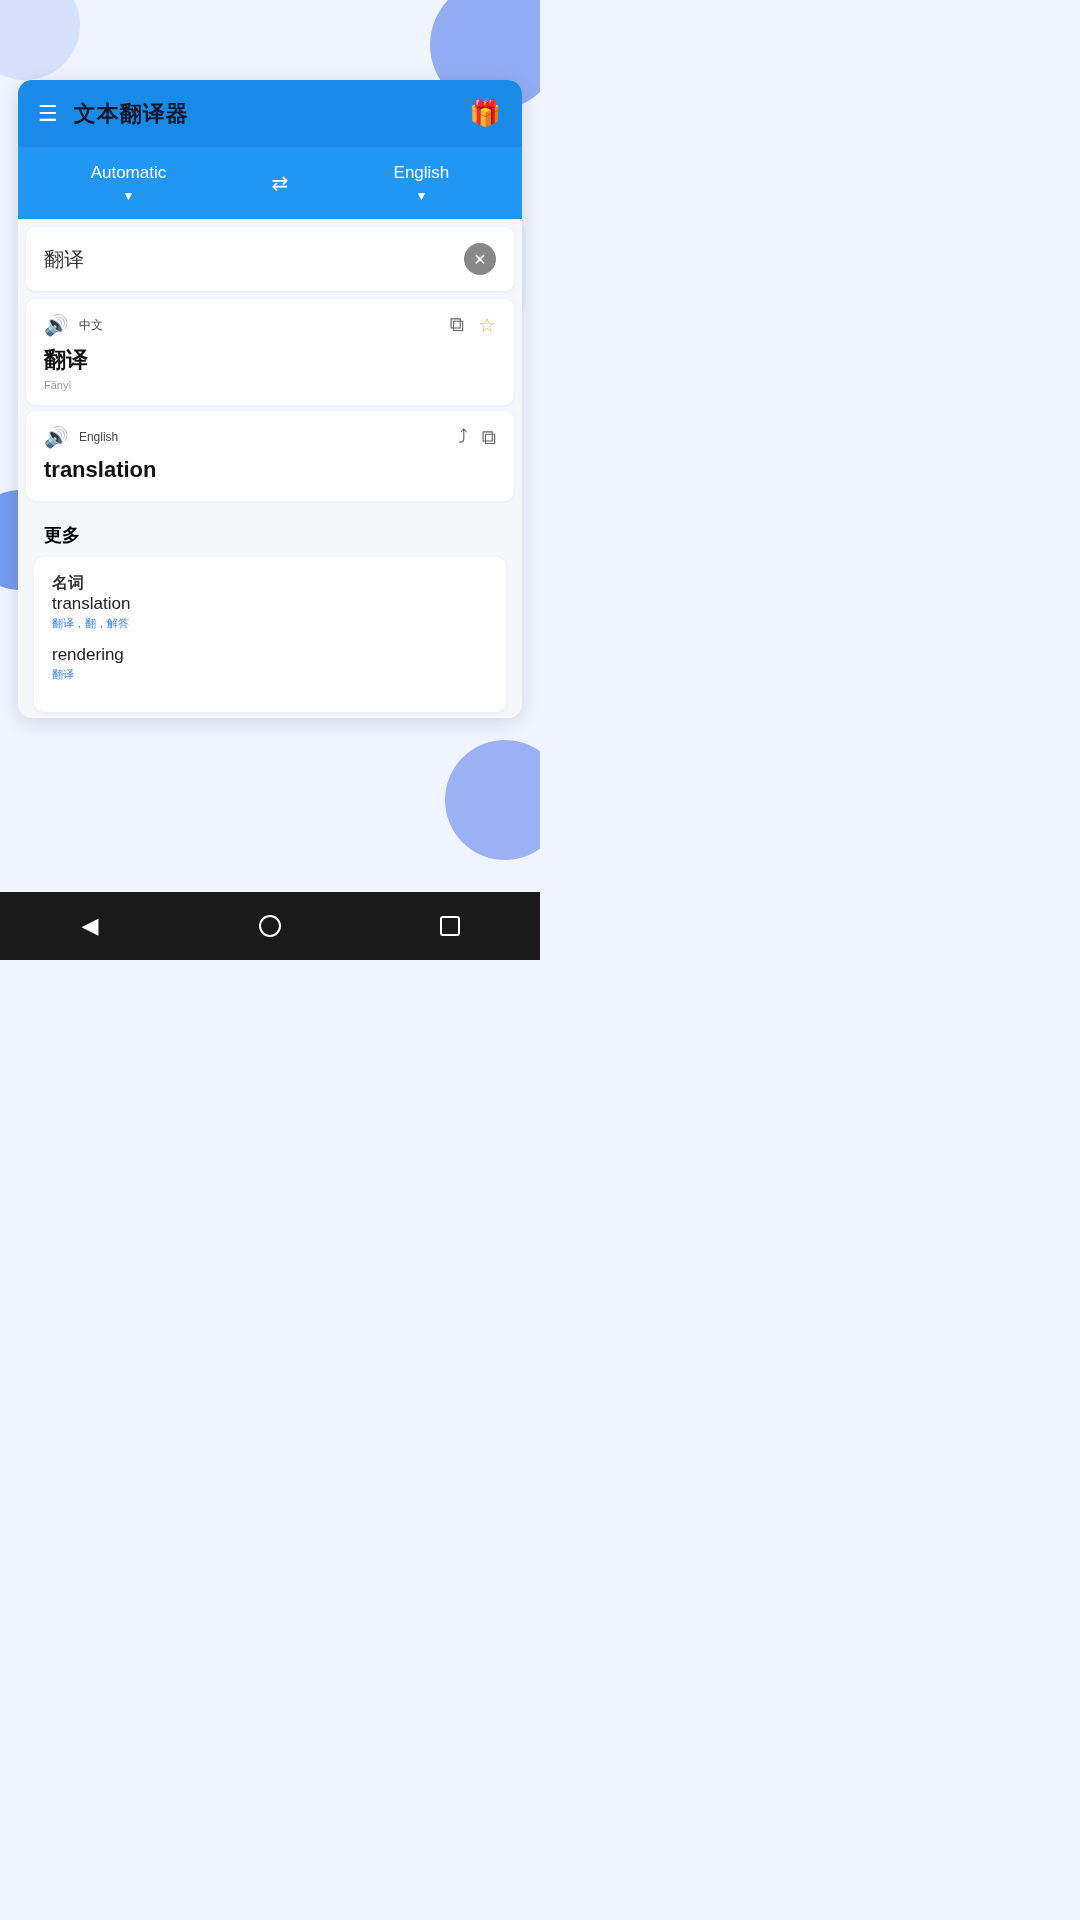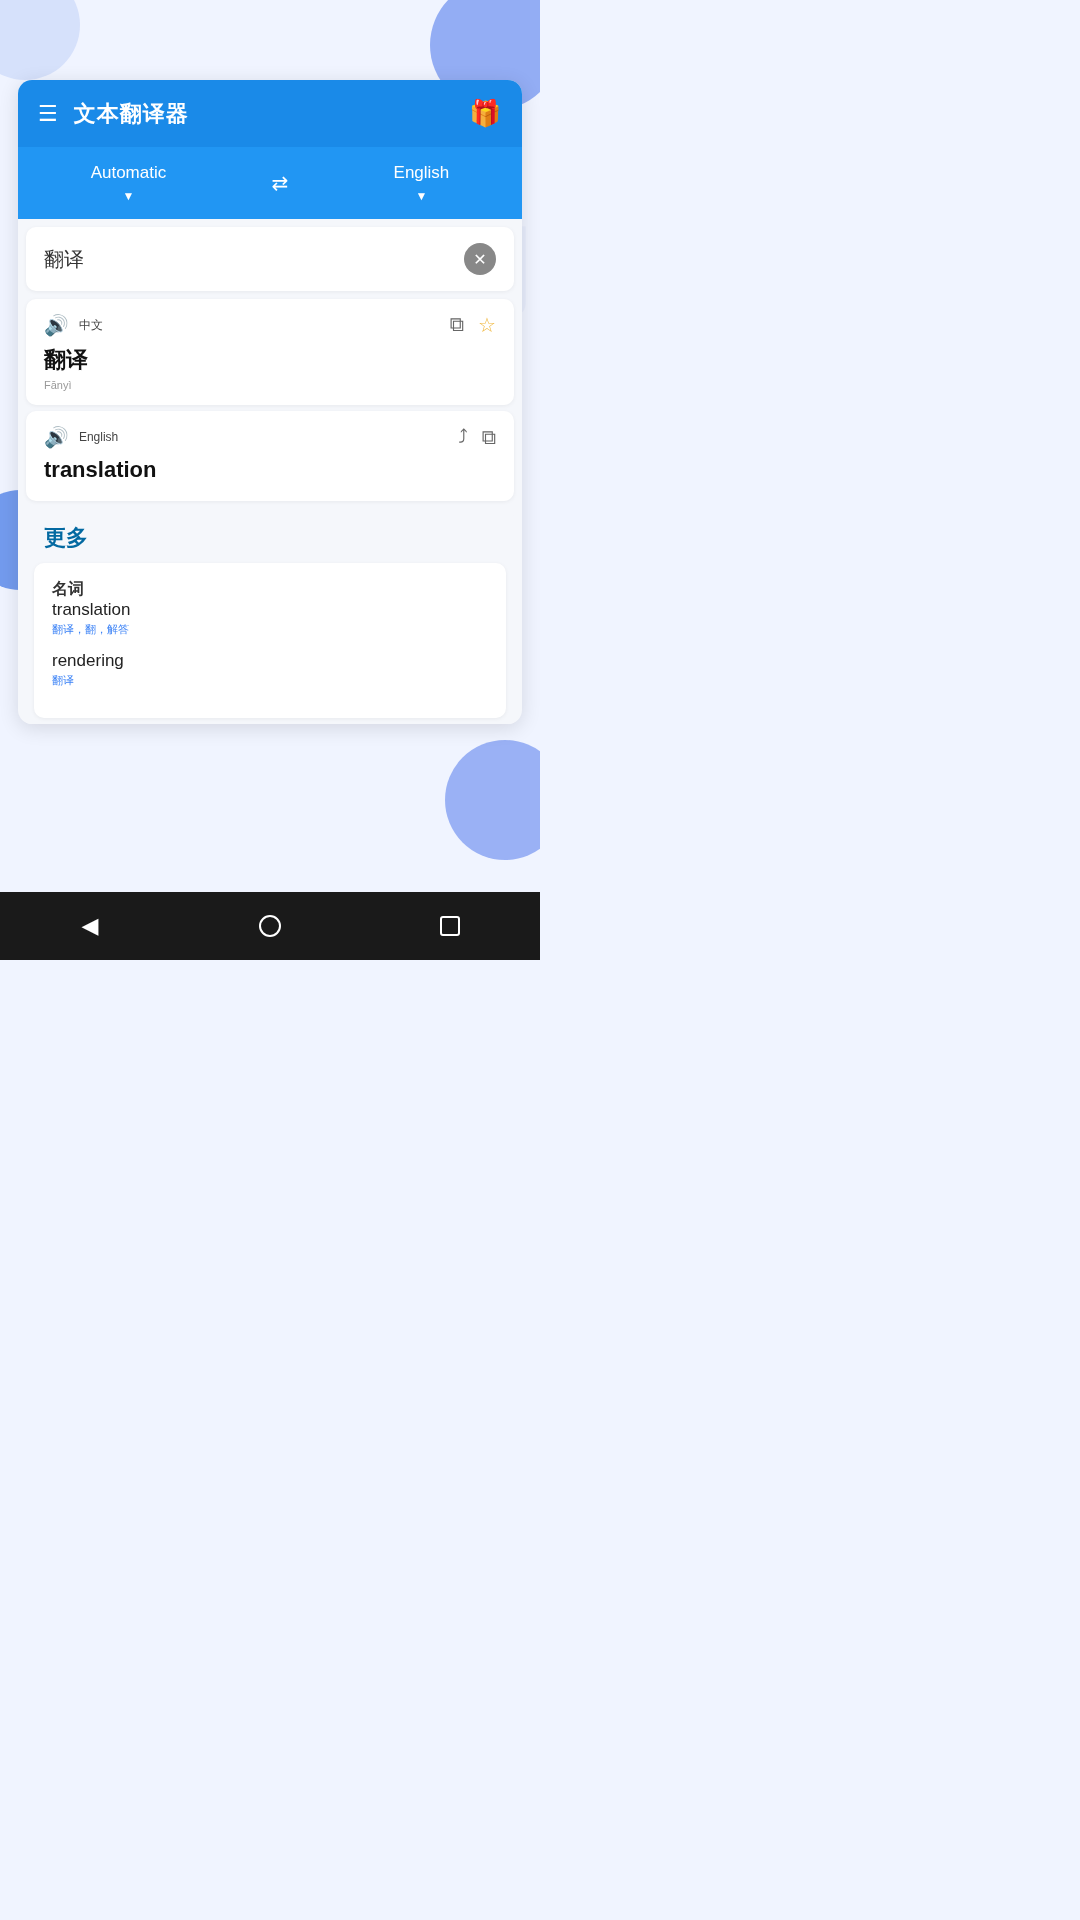--- a/index.html
+++ b/index.html
@@ -114,21 +114,21 @@
       display: flex;
       align-items: center;
       gap: 16px;
     }
     .hamburger-icon {
       color: white;
       font-size: 22px;
       line-height: 1;
     }
     .toolbar-title {
-      color: #ffffff;
+      color: #0f172a;
       font-size: 22px;
       font-weight: 600;
       letter-spacing: 1px;
     }
     .gift-icon {
       font-size: 26px;
     }
 
     
     .lang-bar {
@@ -237,22 +237,22 @@
     }
 
     
     .more-section {
       margin: 8px 8px 0;
       background: #f5f7fb;
       border-radius: 10px 10px 0 0;
       padding-bottom: 6px;
     }
     .more-label {
-      color: #0369a1;
-      font-size: 22px;
+      color: #000000;
+      font-size: 18px;
       font-weight: 600;
       padding: 14px 18px 10px;
     }
     .more-card {
       background: white;
       margin: 0 8px;
       border-radius: 10px;
       padding: 16px 18px;
       box-shadow: 0 1px 4px rgba(0,0,0,0.06);
     }

